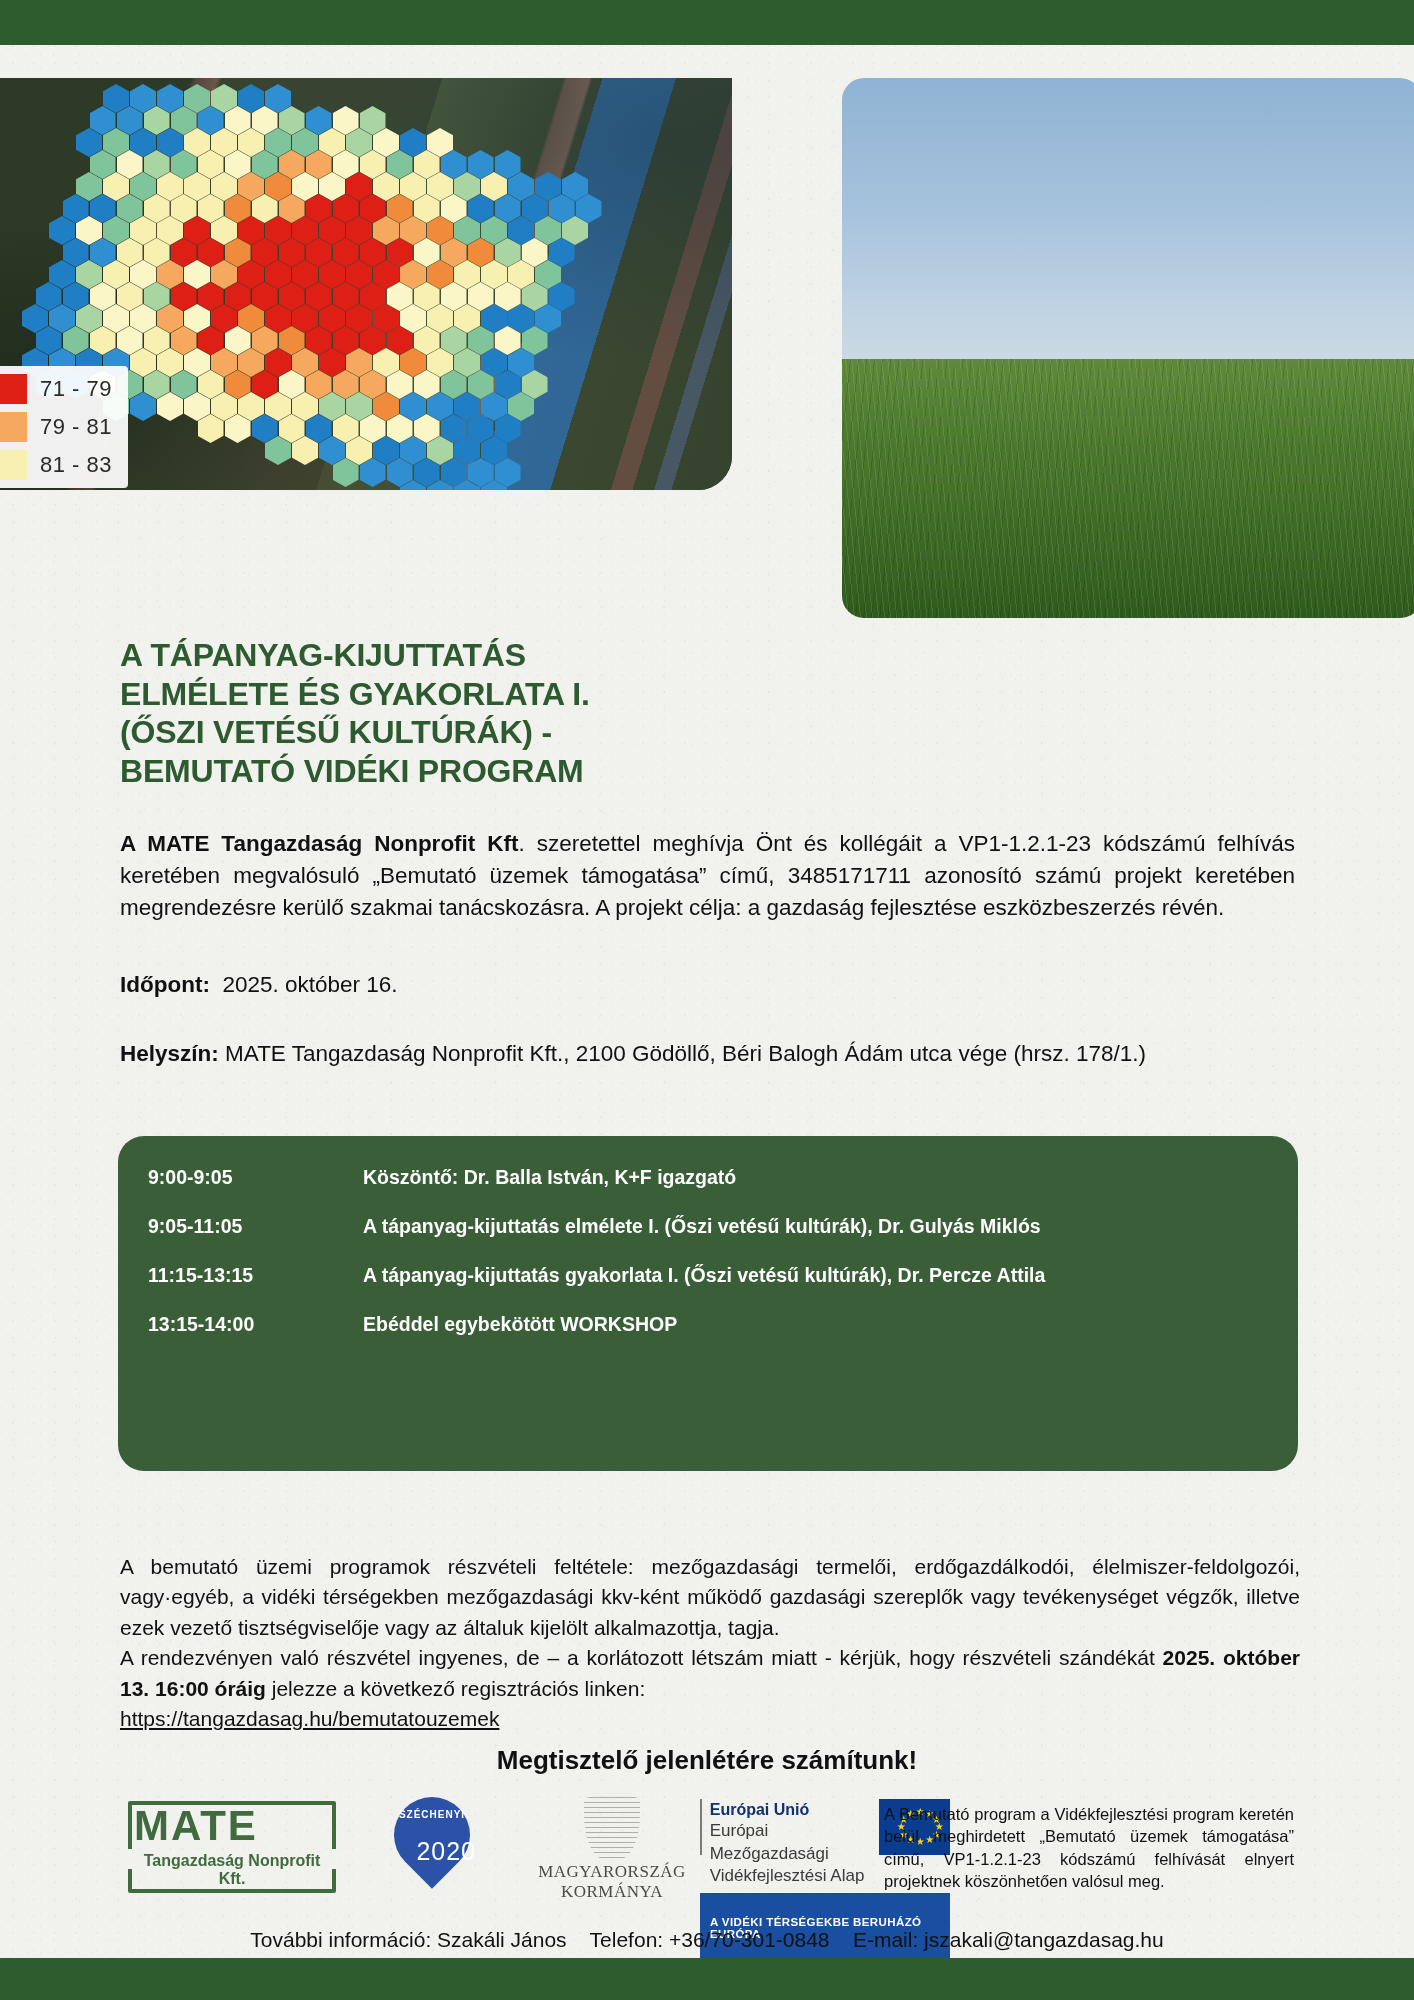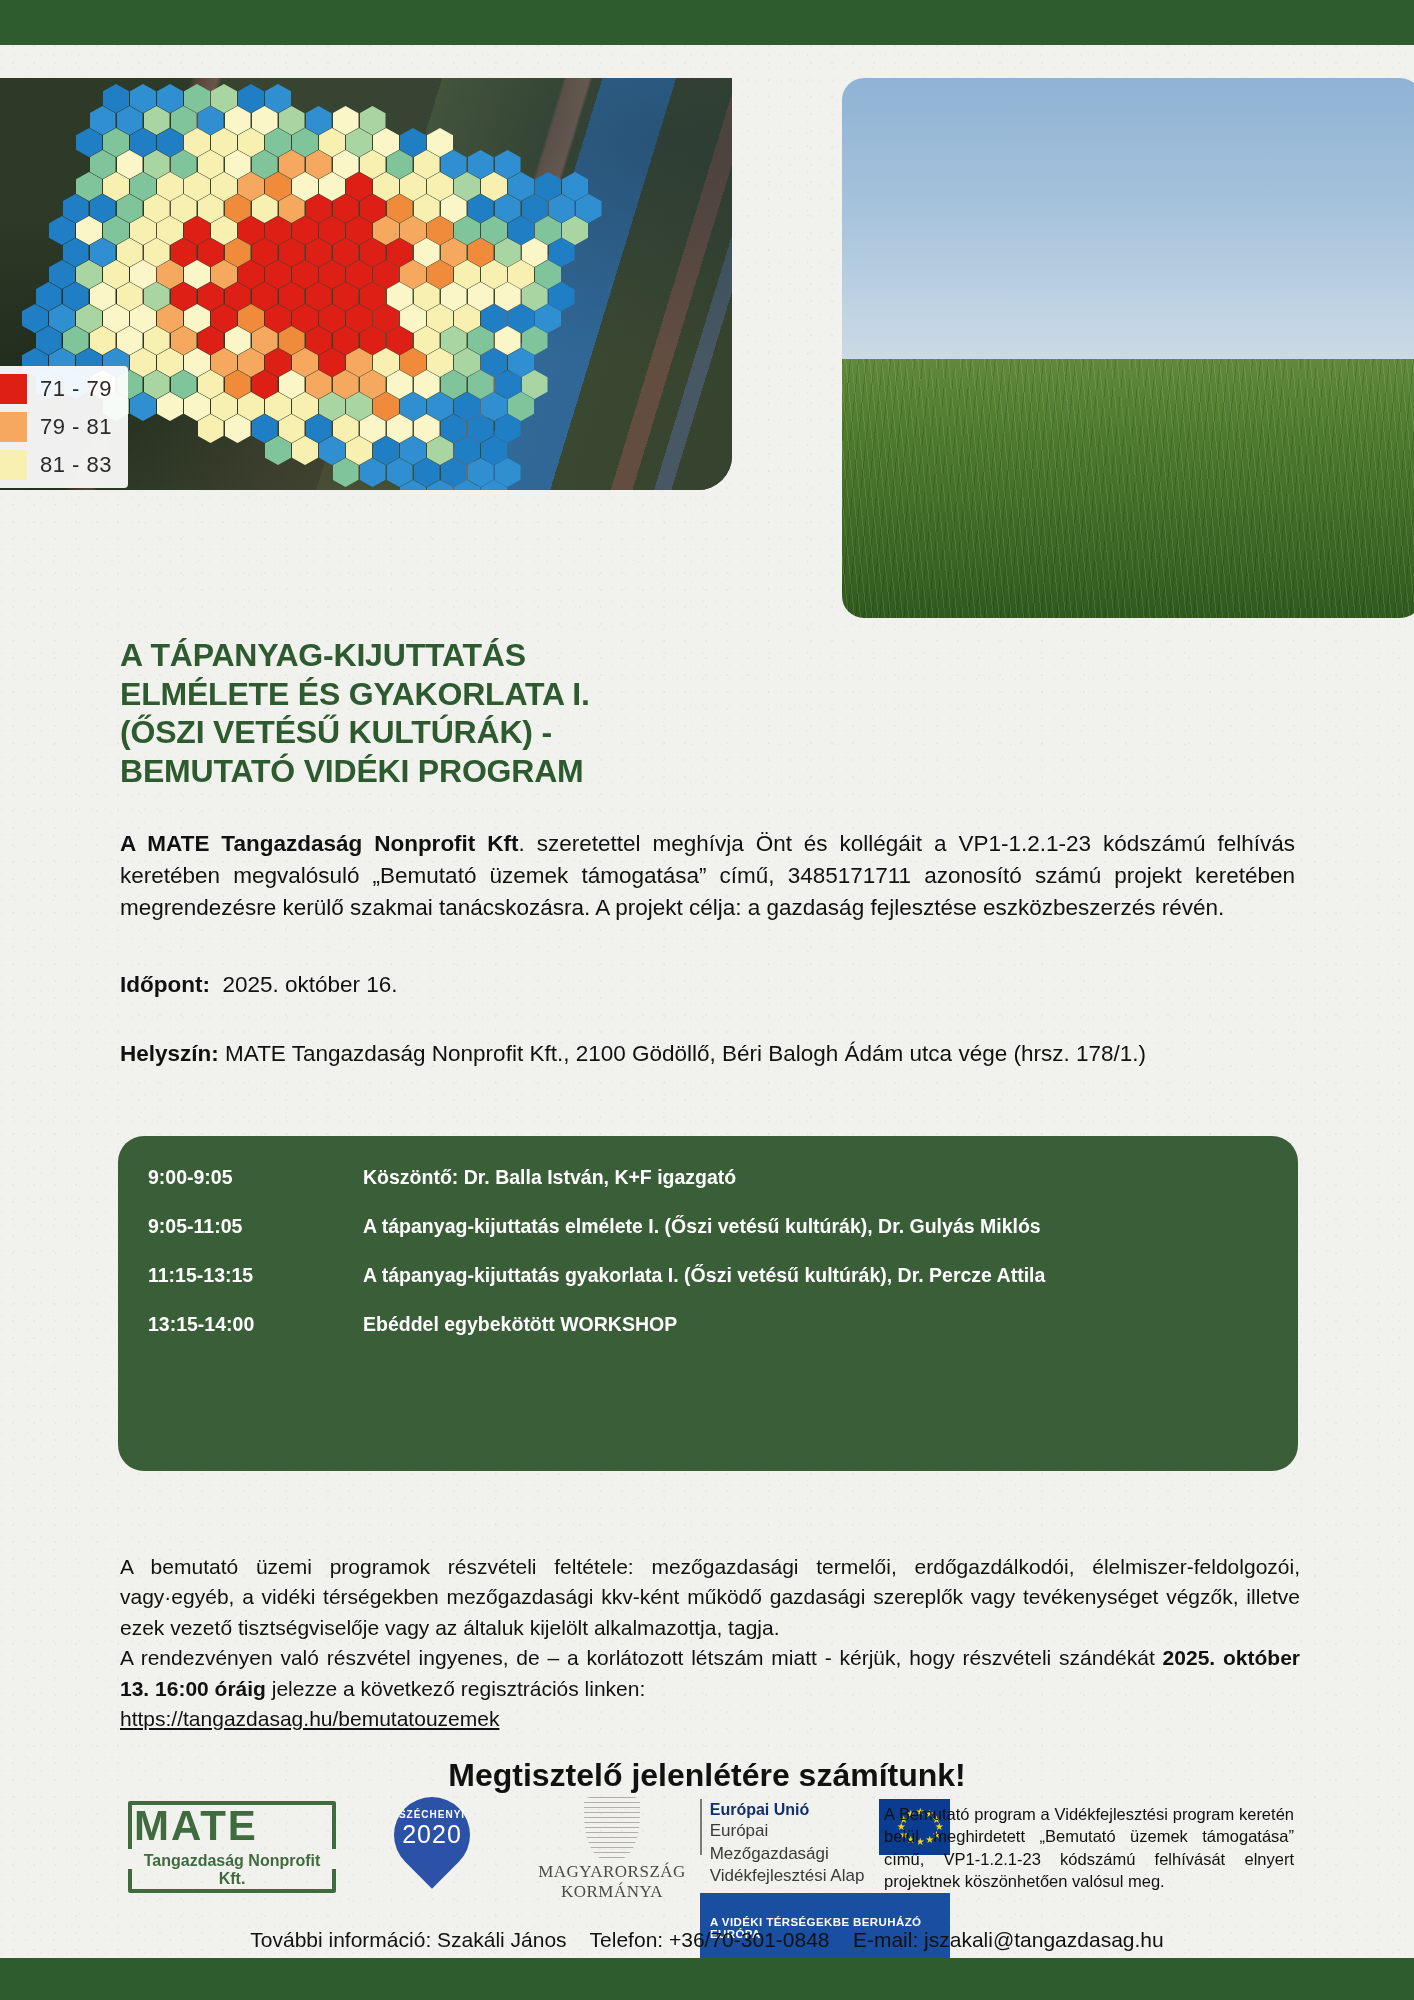--- a/index.html
+++ b/index.html
@@ -295,24 +295,23 @@
     text-decoration: underline;
     text-align: left;
     display: inline-block;
   }
 
   .closing {
     position: absolute;
     left: 0; top: 1745px;
     width: 1414px;
     text-align: center;
-    font-size: 32px;
+    font-size: 26px;
     font-weight: 700;
     color: #111;
-    margin-top: 12px;
   }
 
   
   .logos {
     position: absolute;
     left: 0; top: 1795px;
     width: 1414px;
     height: 110px;
   }
 
@@ -355,21 +354,21 @@
     background: #2c52a8;
     border-radius: 50% 50% 50% 0;
     transform: rotate(-45deg);
   }
   .pin-label {
     position: absolute; left: 0; top: 14px; width: 88px;
     text-align: center; color: #fff;
     z-index: 2;
   }
   .pin-l1 { font-size: 10px; font-weight: 700; letter-spacing: 1px; }
-  .pin-l2 { font-size: 25px; font-weight: 400; letter-spacing: 1px; margin-top: 0; }
+  .pin-l2 { font-size: 25px; font-weight: 400; letter-spacing: 1px; margin-top: 17px; text-align: right; }
 
   
   .logo-gov {
     position: absolute; left: 532px; top: 2px;
     width: 160px; height: 104px;
     text-align: center;
   }
   .gov-crest {
     width: 56px; height: 62px; margin: 0 auto;
     background: repeating-linear-gradient(180deg, #aaa6a0 0 1px, transparent 1px 5px);

